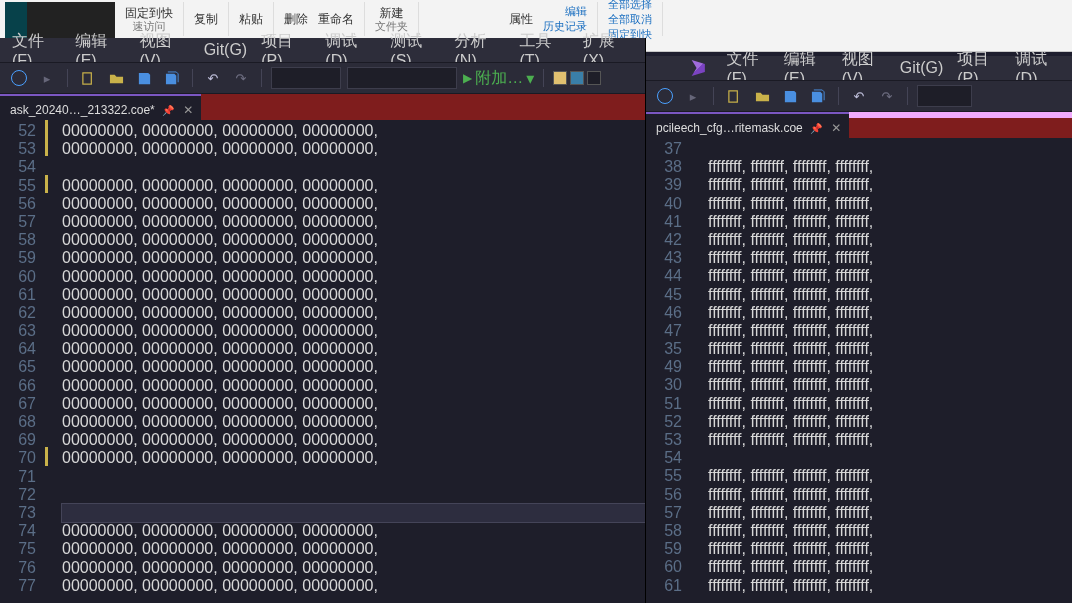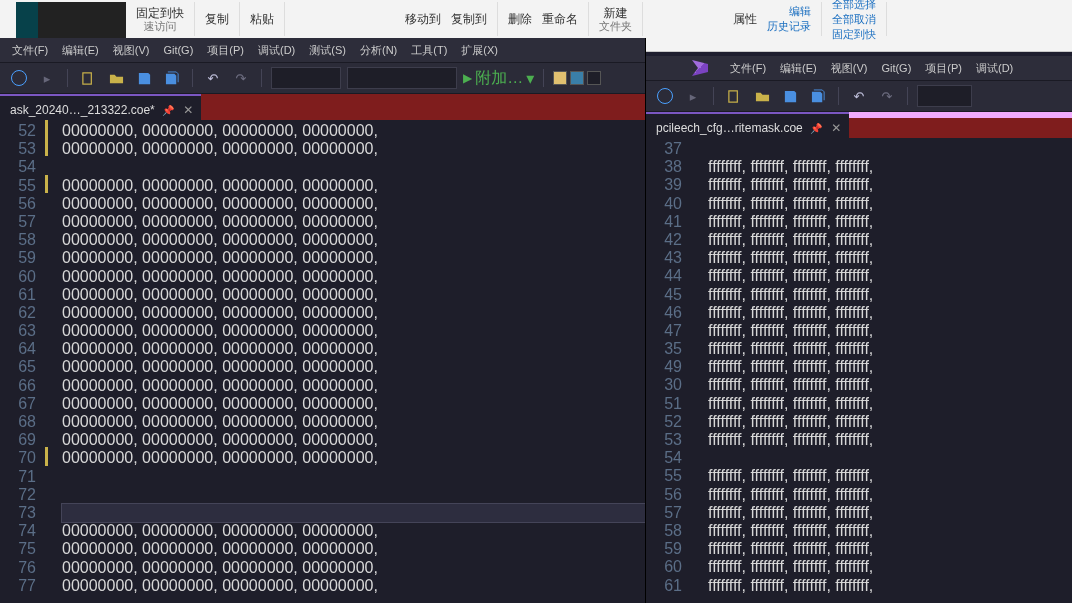--- a/index.html
+++ b/index.html
@@ -1,30 +1,30 @@
 <!DOCTYPE html>
 <html><head>
 <meta charset="utf-8">
 <style>
   * { margin:0; padding:0; box-sizing:border-box; font-family:"Microsoft YaHei",Segoe UI,Arial,sans-serif; }
   body { width:1072px; height:603px; background:#1e1e2e; overflow:hidden; color:#ccc; font-size:13px; }
 
   
-  .ribbon { height:52px; background:#f3f3f3; display:flex; align-items:flex-start; color:#444; font-size:12px; padding:2px 0 0 16px; border-bottom:1px solid #c8c8c8; }
+  .ribbon { height:52px; background:#f3f3f3; display:flex; align-items:flex-start; color:#444; font-size:12px; padding:2px 0 0 5px; border-bottom:1px solid #c8c8c8; }
   .ribbon-spacer0 { width:22px; height:100%; background:#07414a; }
   .ribbon-dark { width:88px; height:100%; background:#222; }
   .ribbon-group { display:flex; flex-direction:column; align-items:center; padding:0 10px; border-right:1px solid #ddd; height:34px; justify-content:center; }
   .ribbon-group .lbl1 { font-size:12px; color:#333; line-height:14px; }
   .ribbon-group .lbl2 { font-size:11px; color:#777; line-height:13px; }
   .ribbon-group.wide { flex-direction:row; gap:10px; }
   .ribbon-item { display:flex; flex-direction:column; align-items:center; }
   .ribbon-blue { color:#1b6fc0; font-size:11px; line-height:15px; }
 
   
-  .menubar { height:24px; background:#2d2d3a; display:flex; align-items:center; gap:14px; padding:8px 12px; font-size:11px; color:#ccc; }
+  .menubar { height:24px; background:#2d2d3a; display:flex; align-items:center; gap:14px; padding:8px 12px; font-size:16px; color:#ccc; }
   .menubar.right { padding-left:44px; }
   .menubar .logo { width:20px; height:20px; display:inline-block; margin-right:6px; position:relative; }
   .menubar .logo::before { content:""; position:absolute; inset:0; background:linear-gradient(135deg,#a06bdc 0 50%,#7b43c2 50% 100%); clip-path:polygon(10% 10%,90% 30%,90% 70%,10% 90%,40% 50%); }
   .menuitem { cursor:default; }
 
   .toolbar { height:32px; background:#2b2b38; display:flex; align-items:center; padding:0 8px; gap:6px; border-top:1px solid #1a1a24; border-bottom:1px solid #1a1a24; }
   .tb-btn { width:22px; height:22px; display:flex; align-items:center; justify-content:center; border-radius:3px; color:#bfbfda; font-size:13px; }
   .tb-sep { width:1px; height:18px; background:#444456; margin:0 3px; }
   .tb-circle { width:16px;height:16px;border:1.5px solid #4aa0ff;border-radius:50%; }
   .tb-run { color:#4caf50; display:flex; align-items:center; gap:3px; font-size:16px; }
@@ -68,28 +68,20 @@
   <div class="ribbon-dark"></div>
   <div class="ribbon-group">
     <span class="lbl1">固定到快</span>
     <span class="lbl2">速访问</span>
   </div>
   <div class="ribbon-group">
     <span class="lbl1">复制</span>
   </div>
   <div class="ribbon-group">
     <span class="lbl1">粘贴</span>
-  </div>
-  <div class="ribbon-group wide" style="margin-left:110px;">
-    <div class="ribbon-item">
-        <span class="lbl1">移动到</span>
-      </div>
-    <div class="ribbon-item">
-        <span class="lbl1">复制到</span>
-      </div>
   </div>
   <div class="ribbon-group wide">
     <div class="ribbon-item">
         <span class="lbl1">删除</span>
       </div>
     <div class="ribbon-item">
         <span class="lbl1">重命名</span>
       </div>
   </div>
   <div class="ribbon-group">

